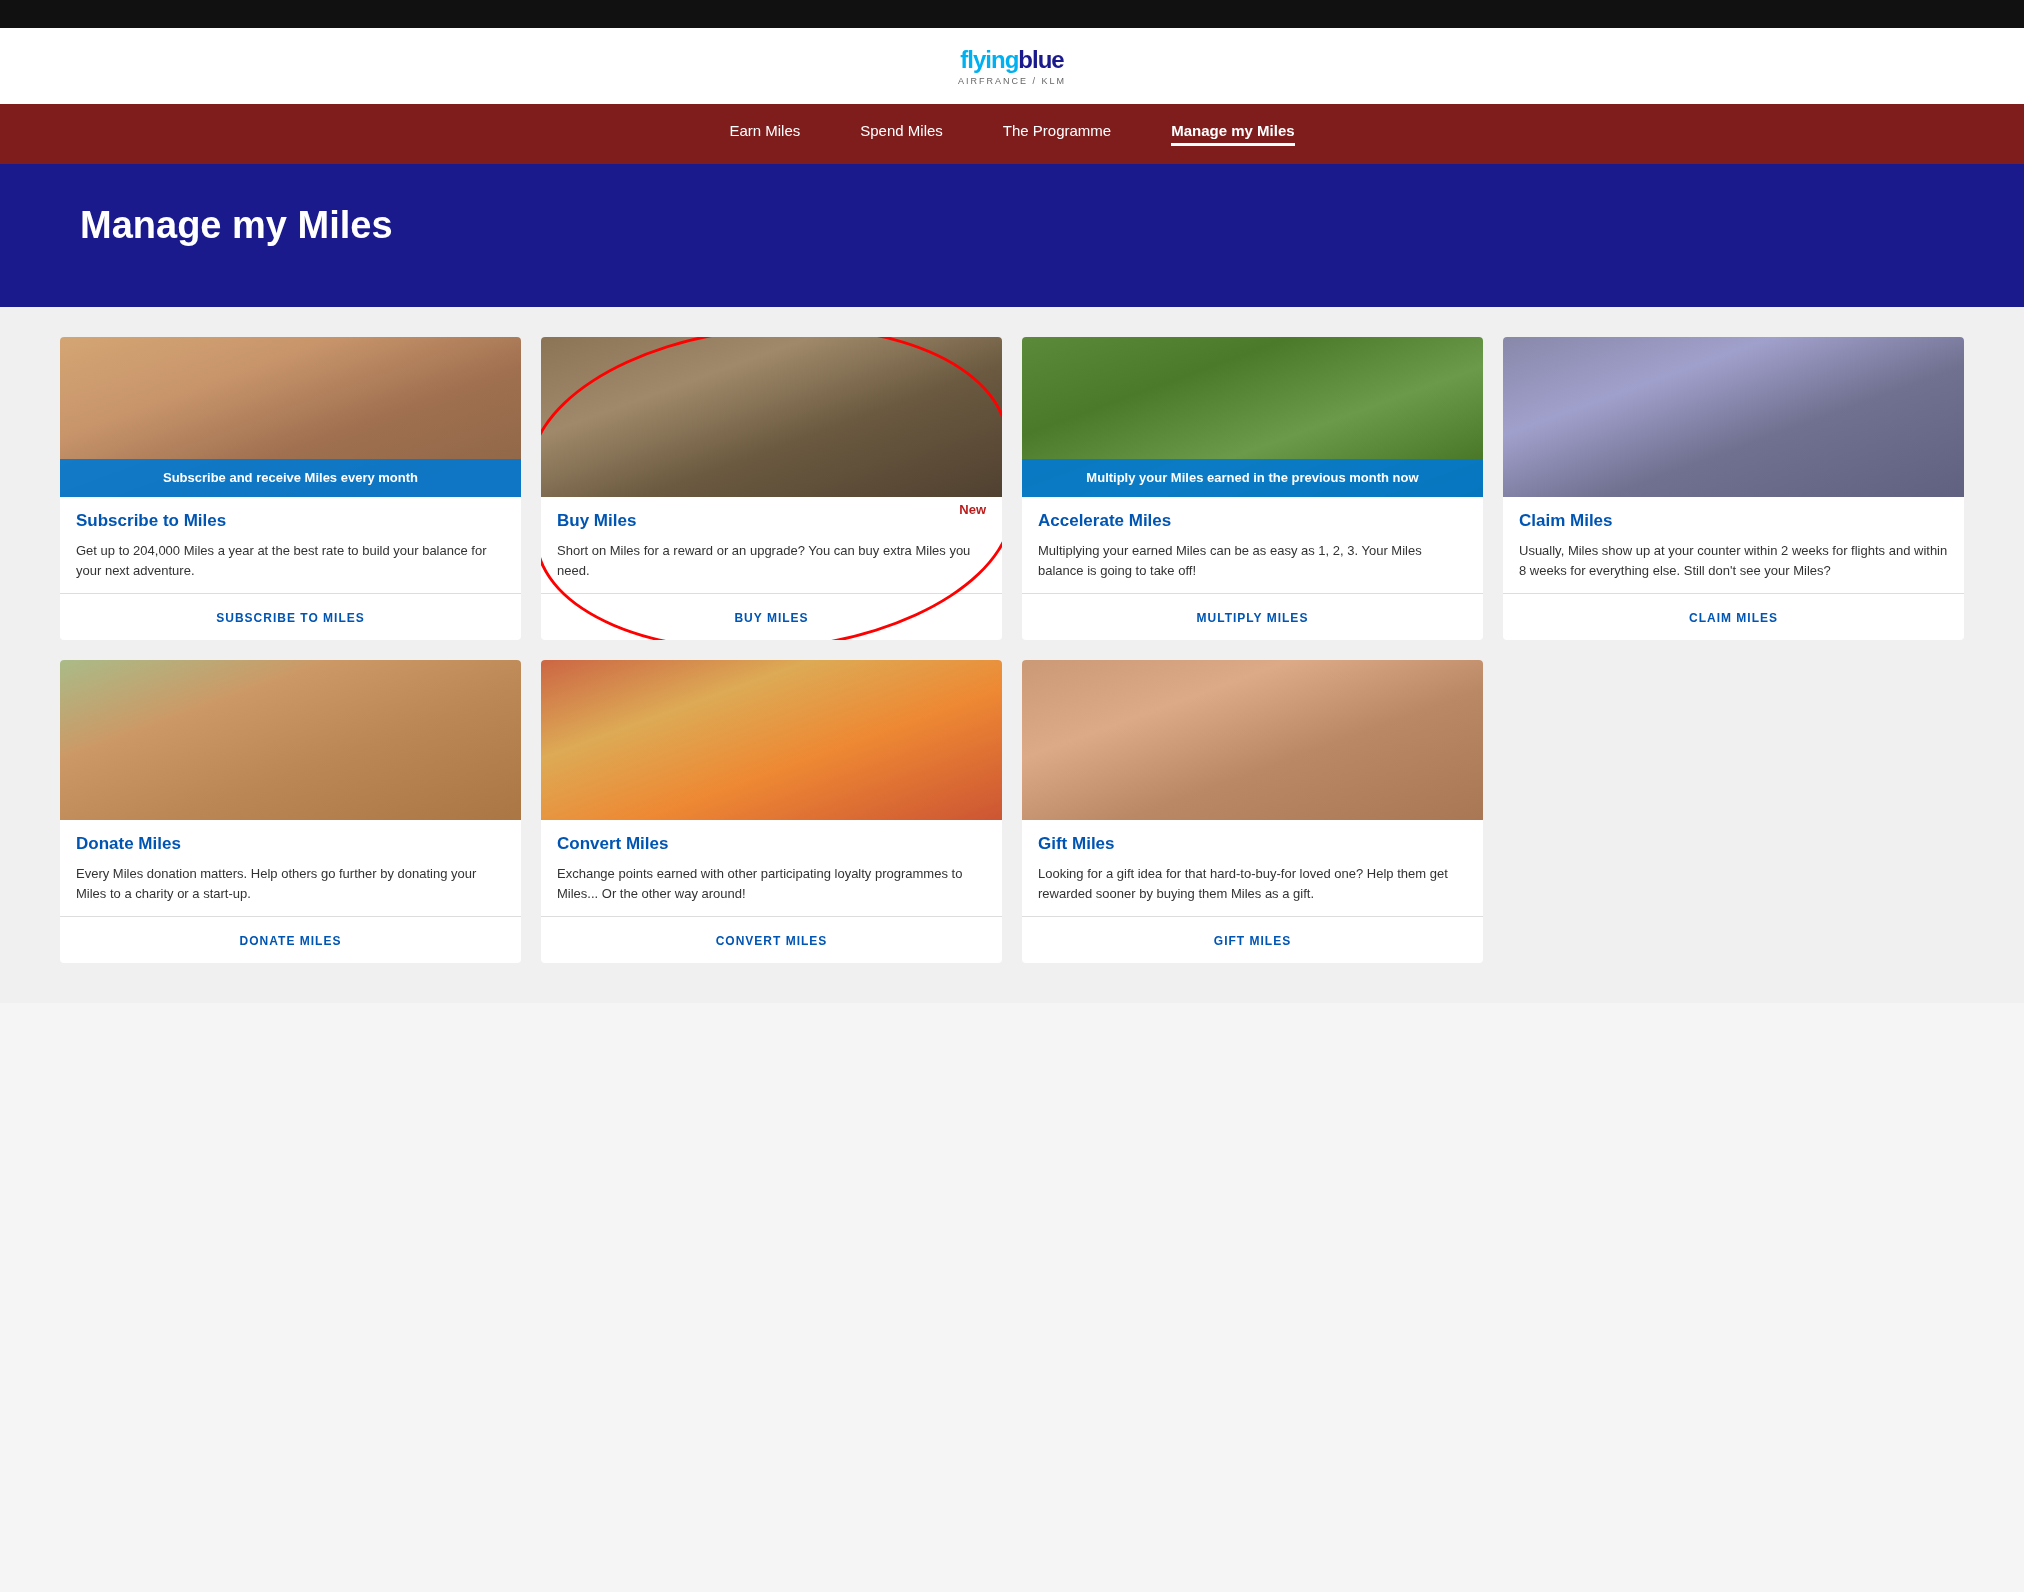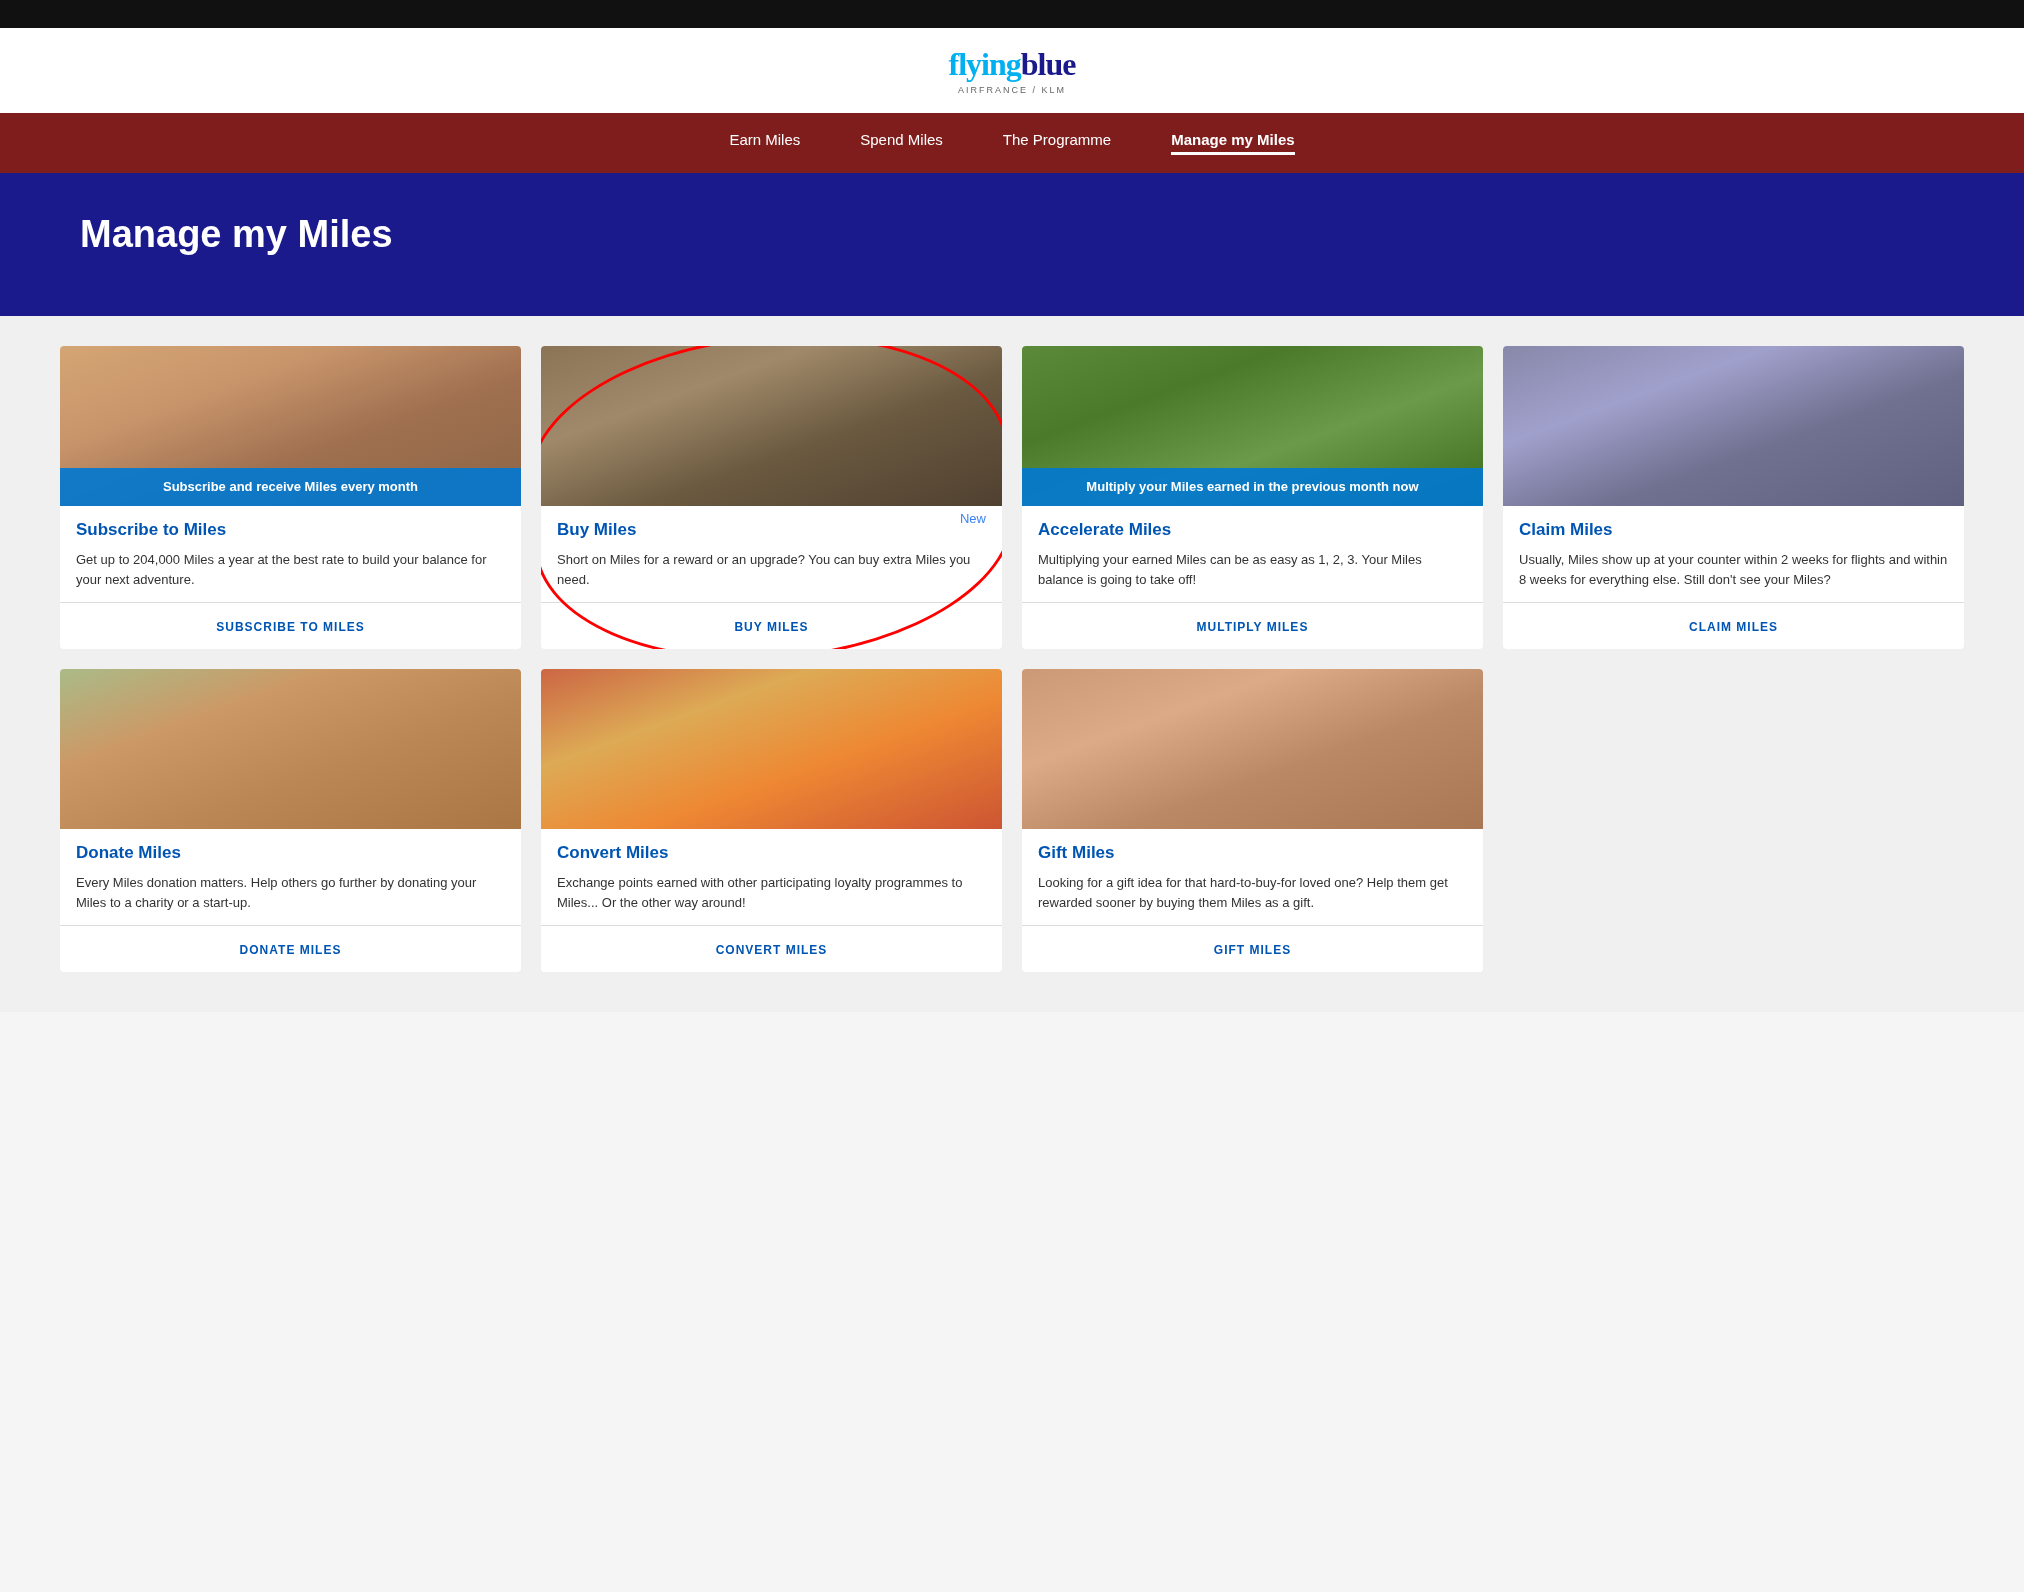--- a/index.html
+++ b/index.html
@@ -3,21 +3,21 @@
   <meta charset="utf-8">
   <style>
     * { margin: 0; padding: 0; box-sizing: border-box; }
     body { font-family: Arial, sans-serif; background: #f5f5f5; }
 
     .top-bar { background: #111; height: 28px; width: 100%; }
 
     .header { background: #fff; display: flex; justify-content: center; align-items: center; padding: 18px 0; }
 
     .logo-container { display: flex; flex-direction: column; align-items: center; }
-    .logo-text { font-size: 32px; font-weight: bold; color: #1a1a8c; letter-spacing: -1px; font-family: Liberation Serif, serif; }
+    .logo-text { font-size: 24px; font-weight: bold; color: #1a1a8c; letter-spacing: -1px; }
     .logo-text span { color: #00b0f0; }
     .logo-sub { font-size: 9px; color: #666; letter-spacing: 2px; margin-top: 2px; }
 
     .nav-bar { background: #7f1d1d; display: flex; justify-content: center; gap: 60px; padding: 18px 0; }
     .nav-item { color: #fff; font-size: 15px; cursor: pointer; text-decoration: none; padding-bottom: 4px; }
     .nav-item.active { border-bottom: 3px solid #fff; font-weight: bold; }
 
     .hero-section { background: #1a1a8c; padding: 40px 80px 60px; }
     .hero-title { color: #fff; font-size: 38px; font-weight: bold; }
 
@@ -28,21 +28,21 @@
     .card { background: #fff; border-radius: 4px; overflow: hidden; position: relative; }
 
     .card-img-placeholder { width: 100%; height: 160px; background: #bbb; position: relative; overflow: hidden; }
     .img-overlay { position: absolute; bottom: 0; left: 0; right: 0; background: rgba(26, 26, 140, 0.85); color: #fff; font-size: 13px; font-weight: bold; text-align: center; padding: 10px 12px; line-height: 1.4; }
     .img-overlay.accent { background: rgba(0, 120, 210, 0.9); }
 
     .card-body { padding: 14px 16px 60px; min-height: 140px; }
     .card-title { color: #0055b3; font-size: 17px; font-weight: bold; margin-bottom: 10px; }
     .card-desc { color: #333; font-size: 13px; line-height: 1.5; }
 
-    .new-badge { color: #3b82f6; font-size: 13px; font-weight: normal; position: absolute; top: 165px; right: 16px; }
+    .new-badge { color: #b91c1c; font-size: 13px; font-weight: bold; position: absolute; top: 165px; right: 16px; }
 
     .card-footer { border-top: 1px solid #ddd; text-align: center; padding: 14px; position: absolute; bottom: 0; left: 0; right: 0; }
     .card-footer a { color: #0055b3; font-size: 12px; font-weight: bold; letter-spacing: 1px; text-decoration: none; text-transform: uppercase; }
 
     
     .card.circled { position: relative; }
     .circle-overlay { position: absolute; top: -10px; left: -10px; right: -10px; bottom: -10px; border: 3px solid red; border-radius: 50% / 40%; pointer-events: none; z-index: 10; transform: rotate(-5deg); }
 
     
     .img-woman-fitness { background: linear-gradient(160deg, #d4a574 0%, #c8956b 30%, #a07050 60%, #8b6545 100%); }

